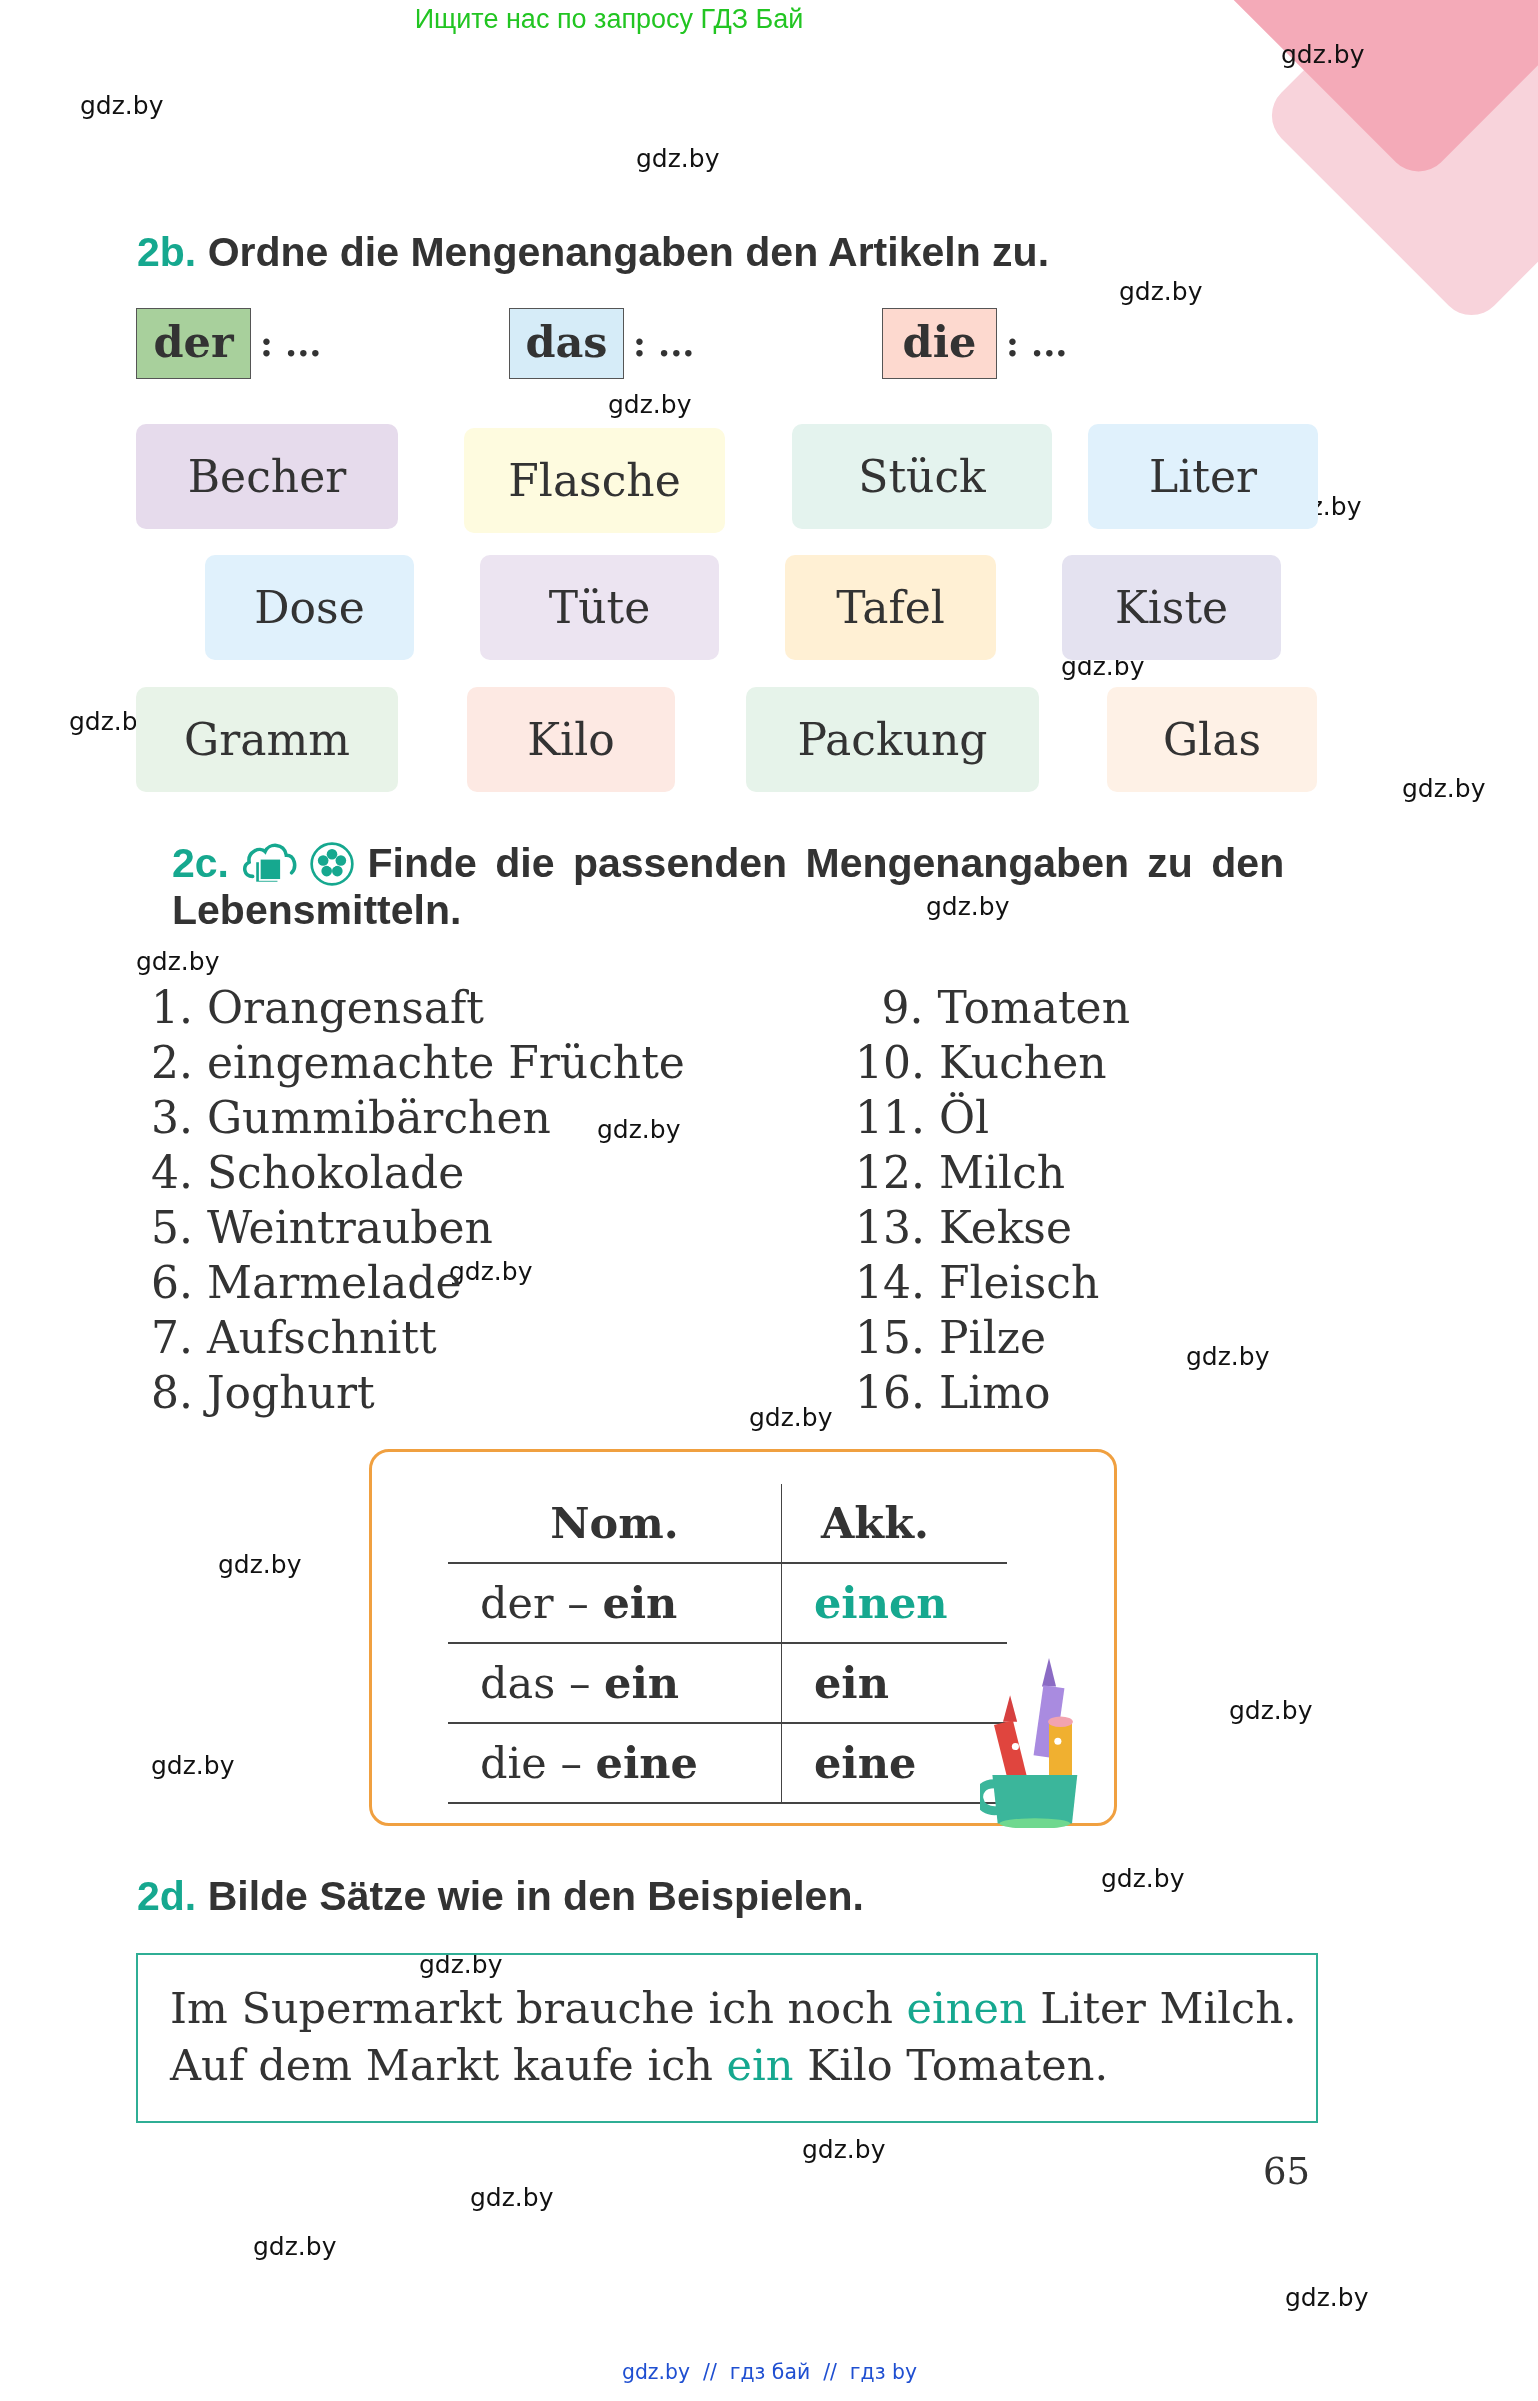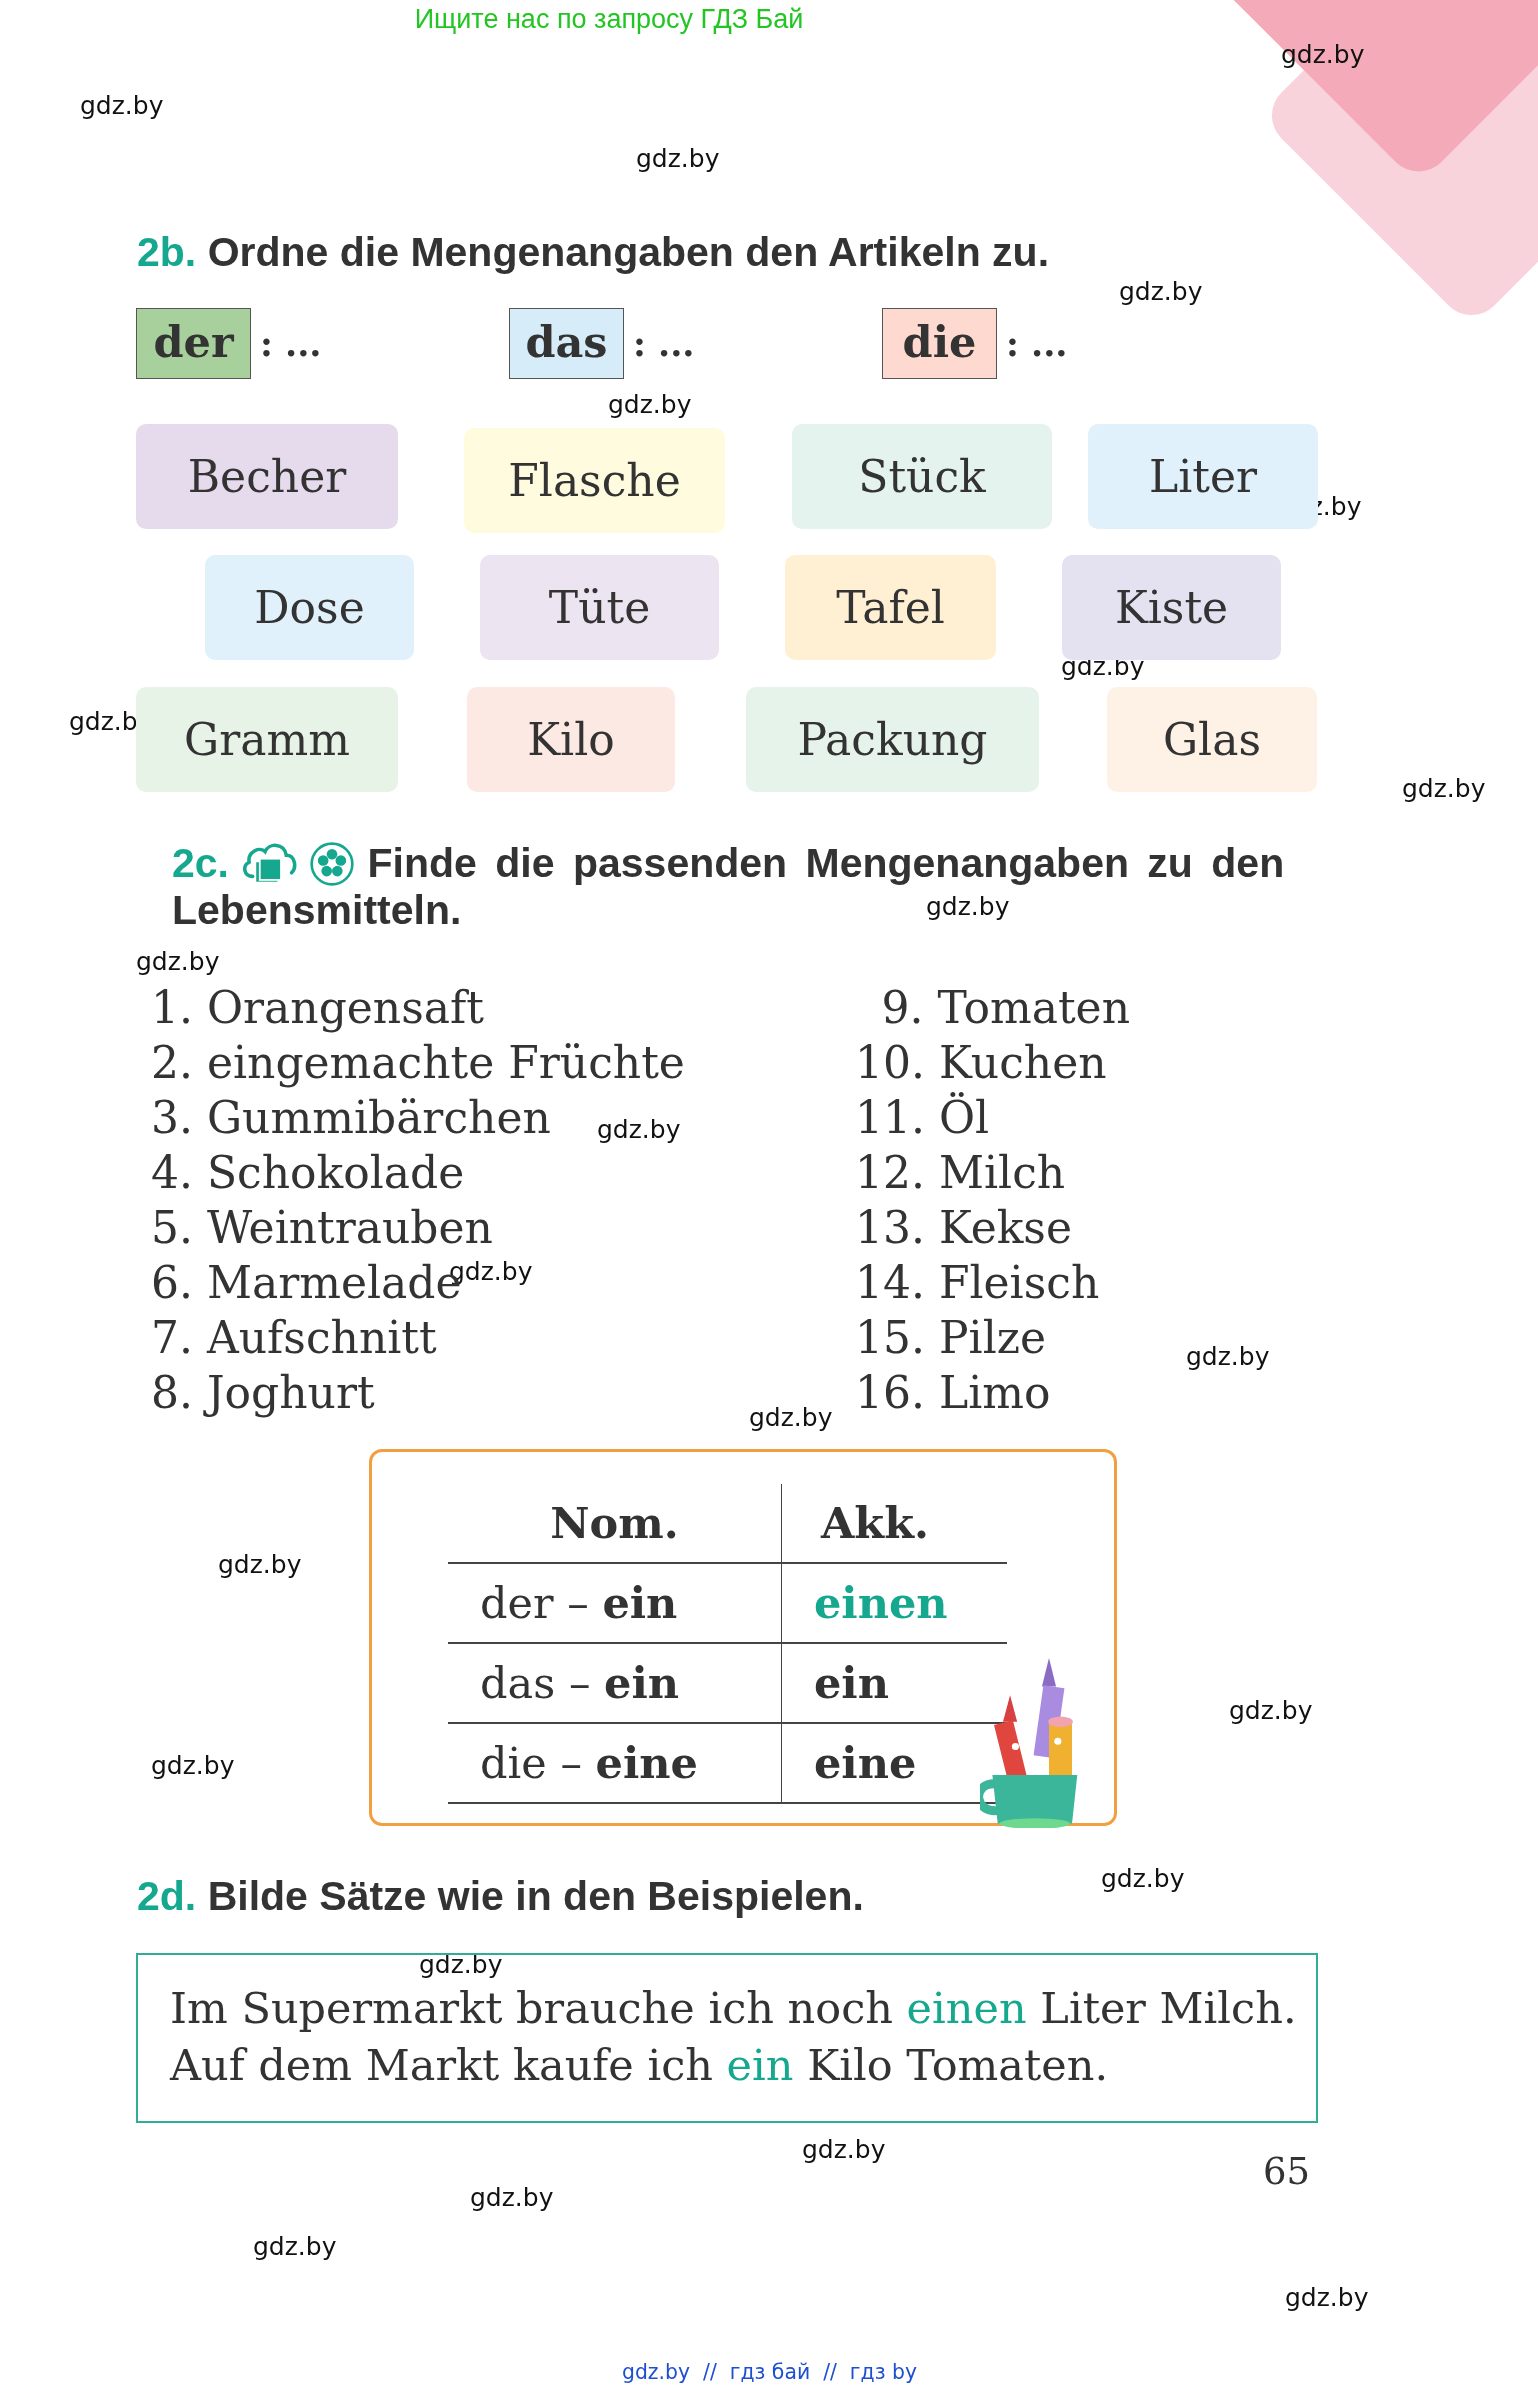--- a/index.html
+++ b/index.html
@@ -8,21 +8,21 @@
   .banner{top:3.5px;left:0;width:1218px;text-align:center;color:#22c522;font-size:27px;font-family:"Liberation Sans",sans-serif;}
   .wm{font-family:"DejaVu Sans",sans-serif;font-size:25px;color:#111111;white-space:nowrap;}
   .footer{top:2360px;left:0;width:1539px;text-align:center;color:#1f4fd1;font-size:20.4px;font-family:"DejaVu Sans",sans-serif;}
   .heading{font-family:"Liberation Sans",sans-serif;font-weight:bold;font-size:41px;color:#333333;white-space:nowrap;}
   .num{color:#16a88f;}
   .article{height:71px;border:1.8px solid #555555;box-sizing:border-box;font-family:"DejaVu Serif",serif;font-weight:bold;font-size:43px;line-height:67px;text-align:center;color:#333333;}
   .article-suffix{font-family:"DejaVu Serif",serif;font-weight:bold;font-size:35px;color:#333333;}
   .tile{height:105px;border-radius:10px;display:flex;align-items:center;justify-content:center;font-family:"DejaVu Serif",serif;font-size:44px;color:#333333;}
   .list{font-family:"DejaVu Serif",serif;font-size:44px;color:#333333;line-height:55px;white-space:nowrap;}
   .list-item{display:block;}
-  .grammar-box{left:369px;top:1449px;width:748px;height:377px;border:3.5px solid #f0a040;border-radius:13px;box-sizing:border-box;}
+  .grammar-box{left:369px;top:1449px;width:748px;height:377px;border:3.5px solid #f0a040;border-radius:20px;box-sizing:border-box;}
   .gtable{position:absolute;left:76px;top:32px;border-collapse:collapse;font-family:"DejaVu Serif",serif;font-size:43px;color:#333333;}
   .gtable td,.gtable th{height:78px;padding:0;}
   .gtable th{font-weight:bold;}
   .gtable .c1{width:301px;padding-left:32px;text-align:left;border-right:1.8px solid #444;}
   .gtable th.c1{text-align:center;padding-left:0;}
   .gtable .c2{width:186px;padding-left:32px;text-align:left;}
   .gtable th.c2{text-align:left;padding-left:39px;}
   .gtable tr.row td{border-top:2.7px solid #444;}
   .gtable tr.last td{border-bottom:2.7px solid #444;}
   .b{font-weight:bold;}

